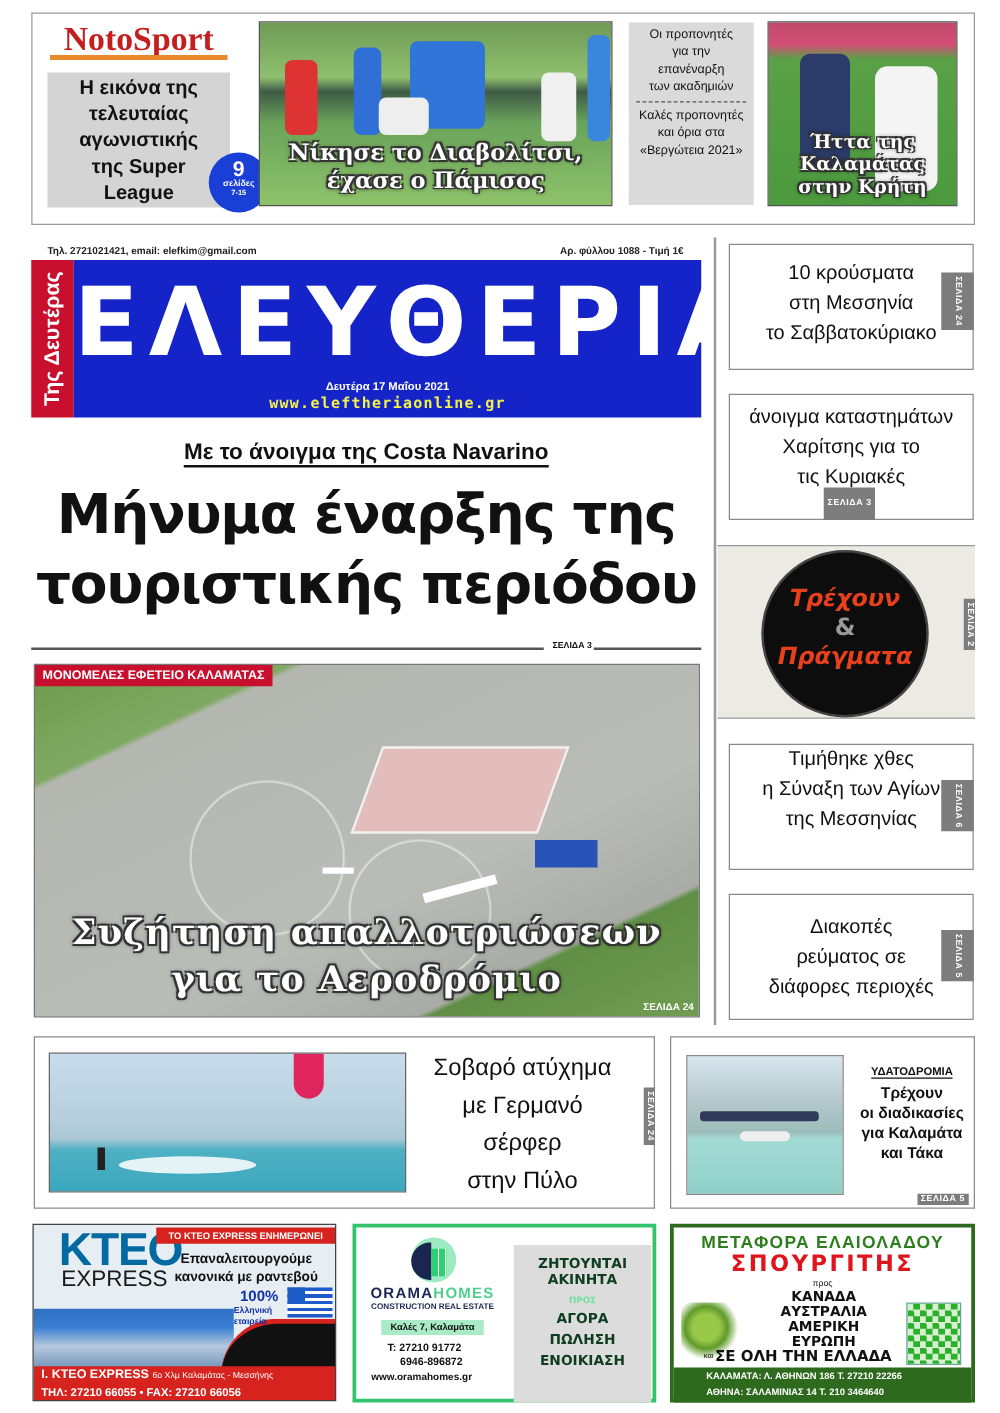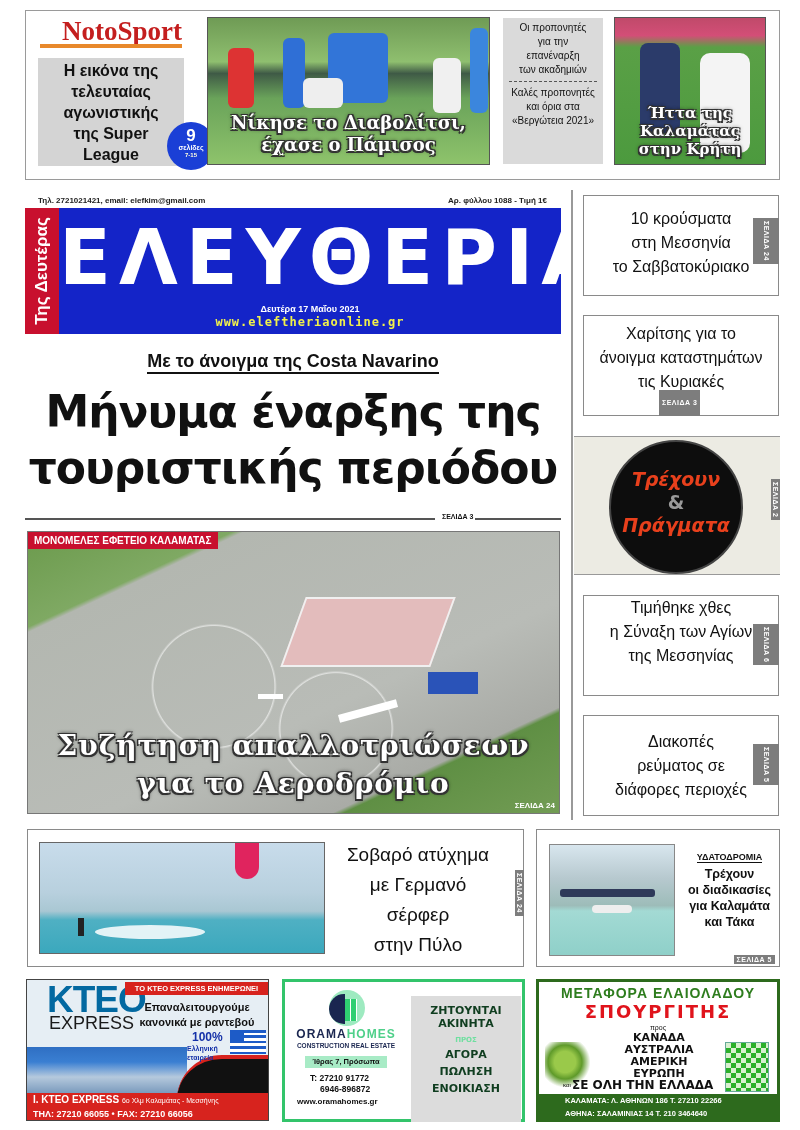--- a/index.html
+++ b/index.html
@@ -6,21 +6,21 @@
   body { width: 800px; height: 1130px; background: #ffffff; font-family: "Liberation Sans", sans-serif; position: relative; overflow: hidden; color: #111; }
   .abs { position: absolute; }
   .box { position: absolute; border: 1.5px solid #8a8a8a; background: #fff; }
   .sel-tab { position: absolute; background: #7d7d7d; color: #fff; font-size: 7px; font-weight: bold; letter-spacing: .5px; padding: 1px 3px; white-space: nowrap; }
   .sel-tab.vert { writing-mode: vertical-rl; padding: 3px 1px; }
   .center { text-align: center; }
   .outline-text { color: #fff; font-family: "DejaVu Serif", serif; font-weight: bold; text-shadow: -1.5px -1.5px 0 #333, 1.5px -1.5px 0 #333, -1.5px 1.5px 0 #333, 1.5px 1.5px 0 #333, 0 0 4px #000; }
 
   
   #topstrip { left: 25px; top: 10px; width: 755px; height: 170px; border: 1.5px solid #9a9a9a; }
-  #noto-logo { left: 40px; top: 16px; width: 142px; height: 36px; font-family: "Liberation Serif", serif; font-weight: bold; font-size: 27px; color: #c41e1e; text-align: right; }
+  #noto-logo { left: 40px; top: 16px; width: 142px; height: 36px; font-family: "Liberation Serif", serif; font-weight: bold; font-size: 27px; color: #c41e1e; text-align: center; }
   #noto-bar { left: 40px; top: 44px; width: 142px; height: 4px; background: #e8892b; }
   #noto-box { left: 38px; top: 58px; width: 146px; height: 108px; background: #d4d4d4; font-size: 16px; font-weight: bold; line-height: 21px; padding-top: 2px; }
   #burst { left: 170px; top: 125px; width: 42px; height: 42px; background: #1a3fd6; border-radius: 50%; color: #fff; text-align: center; font-weight: bold; box-shadow: 0 0 0 3px #1a3fd6; }
   #burst .n { font-size: 17px; line-height: 17px; display: block; margin-top: 2px; }
   #burst .s { font-size: 7px; line-height: 8px; display: block; }
   #burst .p { font-size: 6px; line-height: 7px; display: block; color: #ffd; }
   #photo1 { left: 207px; top: 17px; width: 283px; height: 148px; border: 1.5px solid #555; background: linear-gradient(180deg, #6f9b55 0%, #8fbf6f 30%, #3f5a46 38%, #6aa35a 55%, #8ec36b 100%); overflow: hidden; }
   #photo1 .p { position: absolute; border-radius: 6px; }
   #photo1-cap { left: 0; bottom: 8px; width: 100%; font-size: 18px; line-height: 22px; }
   #midbox { left: 503px; top: 18px; width: 100px; height: 146px; background: #dadada; font-size: 10px; line-height: 14px; padding-top: 3px; }
@@ -214,22 +214,22 @@
 </div>
 
 <div id="vline" class="abs"></div>
 <div id="r1" class="box rbox">
   <div>10 κρούσματα</div>
   <div>στη Μεσσηνία</div>
   <div>το Σαββατοκύριακο</div>
   <div class="sel-tab vert" style="right:-1px;top:22px;">ΣΕΛΙΔΑ 24</div>
 </div>
 <div id="r2" class="box rbox">
+  <div>άνοιγμα καταστημάτων</div>
   <div>Χαρίτσης για το</div>
-  <div>άνοιγμα καταστημάτων</div>
   <div>τις Κυριακές</div>
   <div class="sel-tab" style="left:75px;bottom:-1px;">ΣΕΛΙΔΑ 3</div>
 </div>
 <div id="pp" class="abs">
   <div id="pp-circle" class="abs">
     <span class="w" style="margin-top:24px;">Τρέχουν</span>
     <span class="a">&amp;</span>
     <span class="w">Πράγματα</span>
   </div>
   <div class="sel-tab vert" style="right:0;top:42px;">ΣΕΛΙΔΑ 2</div>
@@ -295,21 +295,21 @@
   <div id="ad1-foot" class="abs">
     <div class="l1"><span>Ι. ΚΤΕΟ EXPRESS</span> <small>6ο Χλμ Καλαμάτας - Μεσσήνης</small></div>
     <div class="l2">ΤΗΛ: 27210 66055  •  FAX: 27210 66056</div>
   </div>
 </div>
 
 <div id="ad2" class="abs">
   <div id="ad2-logo" class="abs"></div>
   <div id="ad2-name" class="abs"><b>ORAMA</b><span>HOMES</span></div>
   <div id="ad2-sub" class="abs">CONSTRUCTION REAL ESTATE</div>
-  <div id="ad2-addr" class="abs">Ίθρας 7, Πρόσωπα</div>
+  <div id="ad2-addr" class="abs">Καλές 7, Καλαμάτα</div>
   <div id="ad2-tel" class="abs">
     <div>Τ: 27210 91772</div>
     <div style="padding-left:10px;">6946-896872</div>
   </div>
   <div id="ad2-web" class="abs">www.oramahomes.gr</div>
   <div id="ad2-right" class="abs">
     <div class="big" style="margin-top:8px;">ΖΗΤΟΥΝΤΑΙ</div>
     <div class="big">ΑΚΙΝΗΤΑ</div>
     <div class="pros">ΠΡΟΣ</div>
     <div class="big" style="line-height:17px;">ΑΓΟΡΑ</div>

